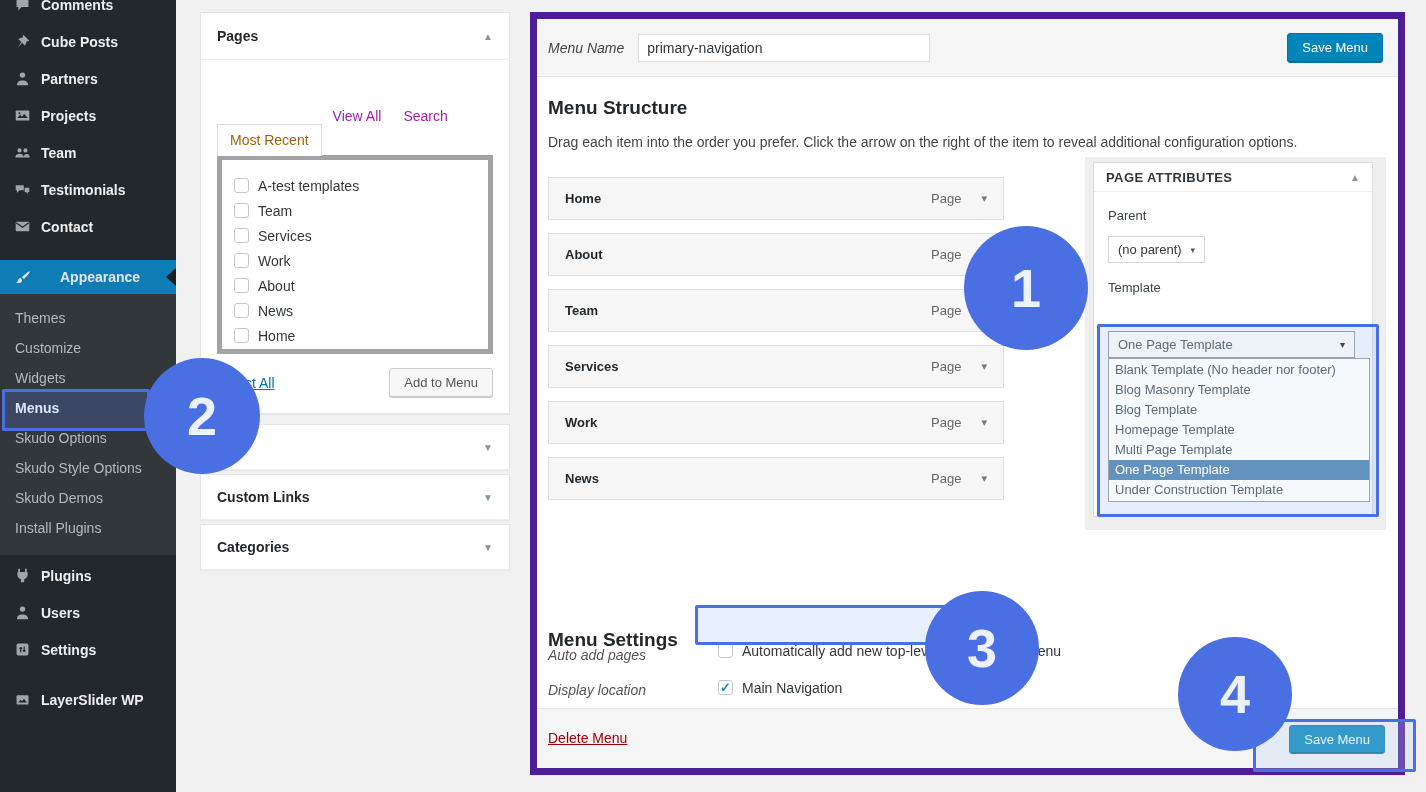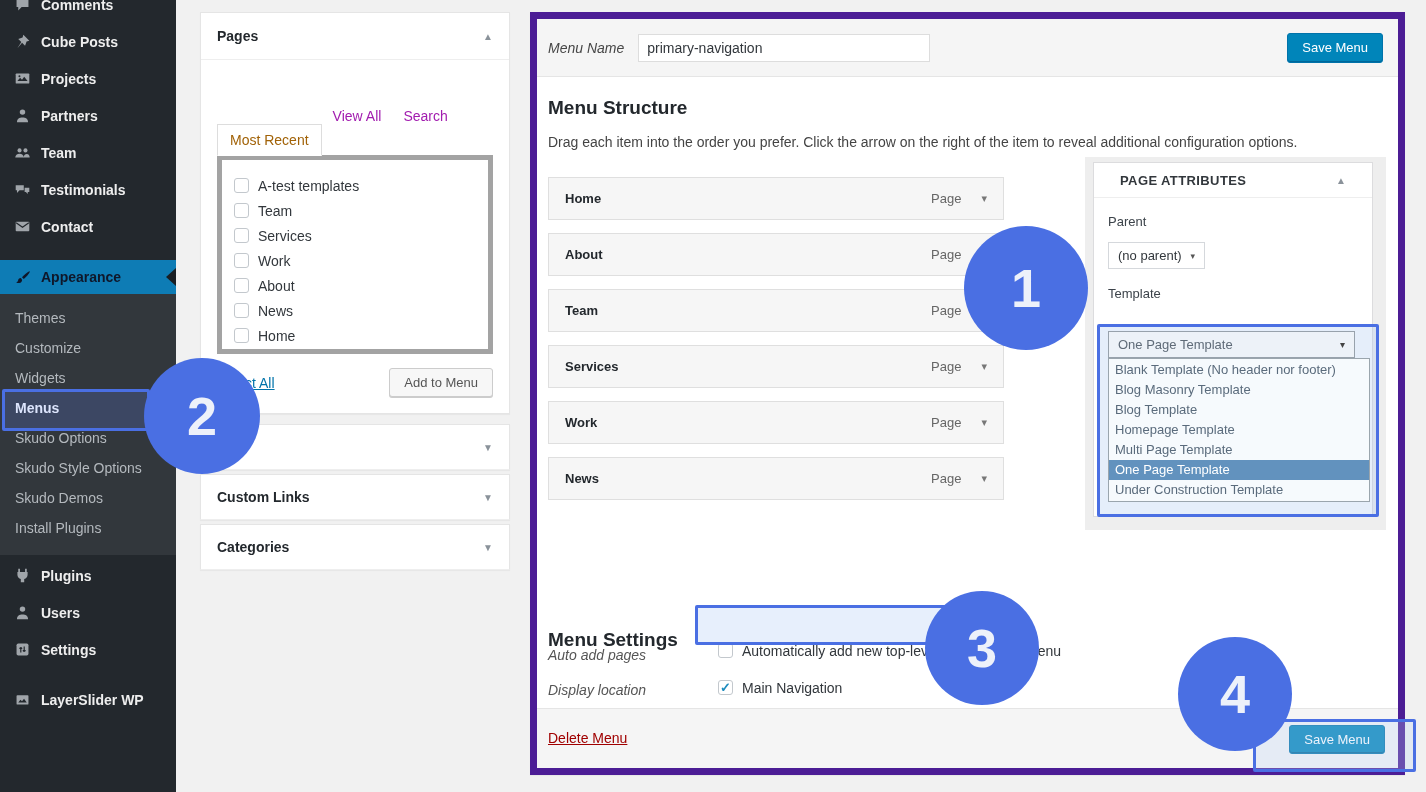--- a/index.html
+++ b/index.html
@@ -10,21 +10,21 @@
     font-family:"Liberation Sans", sans-serif;
     -webkit-font-smoothing:antialiased;
   }
   
   #sidebar { position:absolute; left:0; top:0; width:176px; height:792px; background:#23282d; z-index:2; }
   .wp-item { display:flex; align-items:center; height:37px; padding:0 10px 0 12px; color:#eee; font-size:14px; font-weight:bold; }
   .wp-item .ico { width:20px; height:20px; margin-right:9px; color:#a0a5aa; flex:0 0 20px; display:flex; align-items:center; justify-content:center; }
   .wp-item .ico svg { width:17px; height:17px; fill:currentColor; }
   #top-items { margin-top:-14px; }
   #appearance-item { position:relative; height:34px; background:#0e7cb5; margin-top:15px; }
-  #appearance-item, #appearance-item .ico { color:#0f172a; }
+  #appearance-item, #appearance-item .ico { color:#e5e5e5;gap:19px; }
   #appearance-item .notch { position:absolute; right:0; top:50%; margin-top:-9px; width:0; height:0;
     border:9px solid transparent; border-right:10px solid #191e23; border-left:none; }
   #submenu { background:#32373c; padding:9px 0 12px; }
   .sub-item { display:block; padding:0 0 0 15px; height:30px; line-height:30px; color:#b4b9be; font-size:14px; }
   .sub-item.current { color:#fff; font-weight:bold; }
   #bottom-items { margin-top:2px; }
   .wp-item.tall { height:56px; align-items:flex-start; padding-top:8px; }
   .wp-item.tall .label { line-height:20px; }
   .wp-item.last { margin-top:13px; }
   
@@ -77,21 +77,21 @@
   .set-row .lbl { margin-left:9px; font-size:14px; color:#32373c; }
   
   #editor-foot { position:absolute; left:0; bottom:0; width:100%; height:60px; background:#f5f5f5;
         border-top:1px solid #e5e5e5; }
   #delete-link { position:absolute; left:11px; top:21px; color:#a00000; font-size:14px; text-decoration:underline; cursor:pointer; }
   #save-bottom { position:absolute; right:13px; top:16px; height:29px; }
   
   #pa-backdrop { position:absolute; left:1085px; top:157px; width:301px; height:373px; background:#eeeeee; z-index:2; }
   #pa-panel { position:absolute; left:1093px; top:162px; width:280px; height:355px; background:#fff;
         border:1px solid #dcdcde; z-index:3; }
-  #pa-head { display:flex; align-items:center; justify-content:space-between; padding:0 26px; height:35px; border-bottom:1px solid #eee; }
+  #pa-head { display:flex; align-items:center; justify-content:space-between; padding:0 12px; height:29px; border-bottom:1px solid #eee; }
   #pa-title { font-size:13px; font-weight:bold; letter-spacing:.4px; color:#32373c; }
   #pa-body { padding:14px; }
   .pa-lbl { font-size:13px; color:#3c434a; }
   #parent-select { display:inline-flex; align-items:center; margin-top:12px; border:1px solid #d5d8dc; background:#fff;
         padding:5px 9px; font-size:13px; color:#32373c; cursor:pointer; }
   #parent-select .sc { margin-left:9px; font-size:9px; color:#555; }
   #template-lbl { display:block; margin-top:17px; }
   
   .hl-box { position:absolute; border:3px solid #4a6fe3; border-radius:2px; z-index:6; }
   #hl-template { left:1097px; top:324px; width:282px; height:193px; background:rgba(168,198,240,.30); }
@@ -133,35 +133,35 @@
       <span class="ico">
           <svg viewBox="0 0 20 20">
             <path d="M11 2l7 7-3.2.9L13 15l-3.5-3.5L4 18l4.6-7.4L5 7l5.1-1.8z"></path>
           </svg>
         </span>
       <span class="label">Cube Posts</span>
     </div>
     <div class="wp-item">
       <span class="ico">
           <svg viewBox="0 0 20 20">
+            <circle cx="10" cy="6" r="3.2"></circle>
+            <path d="M3.5 18c0-4 2.8-5.6 6.5-5.6s6.5 1.6 6.5 5.6z"></path>
+          </svg>
+        </span>
+      <span class="label">Partners</span>
+    </div>
+    <div class="wp-item">
+      <span class="ico">
+          <svg viewBox="0 0 20 20">
             <rect x="2" y="4" width="16" height="12" rx="1"></rect>
             <path fill="#23282d" d="M4 13l3.2-4 2.2 2.4L12 8l4 5z"></path>
             <circle fill="#23282d" cx="6.4" cy="7.4" r="1.2"></circle>
           </svg>
         </span>
       <span class="label">Projects</span>
-    </div>
-    <div class="wp-item">
-      <span class="ico">
-          <svg viewBox="0 0 20 20">
-            <circle cx="10" cy="6" r="3.2"></circle>
-            <path d="M3.5 18c0-4 2.8-5.6 6.5-5.6s6.5 1.6 6.5 5.6z"></path>
-          </svg>
-        </span>
-      <span class="label">Partners</span>
     </div>
     <div class="wp-item">
       <span class="ico">
           <svg viewBox="0 0 20 20">
             <circle cx="6.5" cy="7.5" r="2.4"></circle>
             <circle cx="13.5" cy="7.5" r="2.4"></circle>
             <path d="M1.5 16c0-3 2.2-4.6 5-4.6s5 1.6 5 4.6z"></path>
             <path d="M11 16c.3-2.4 1.9-4.2 4-4.2 2.2 0 3.5 1.8 3.5 4.2z"></path>
           </svg>
         </span>

